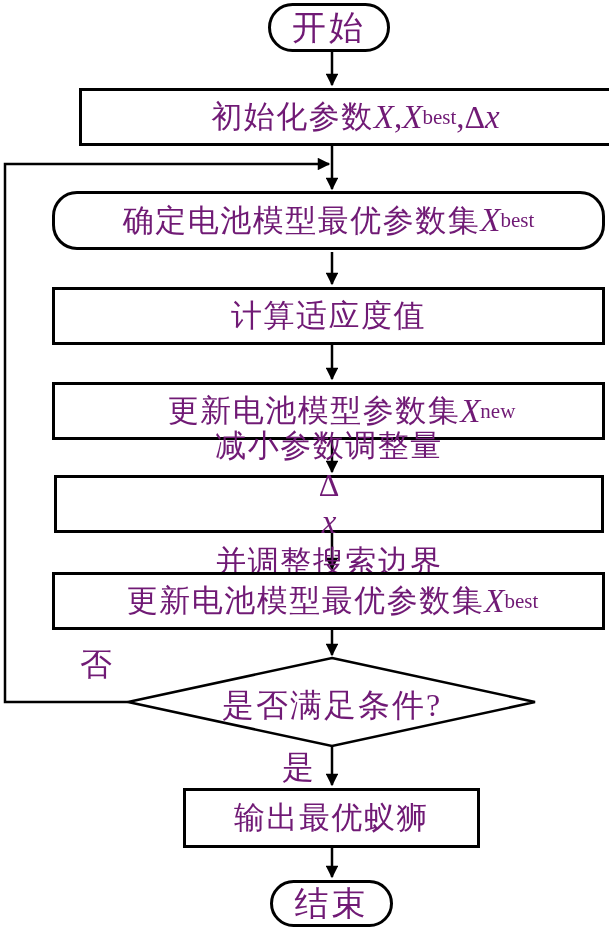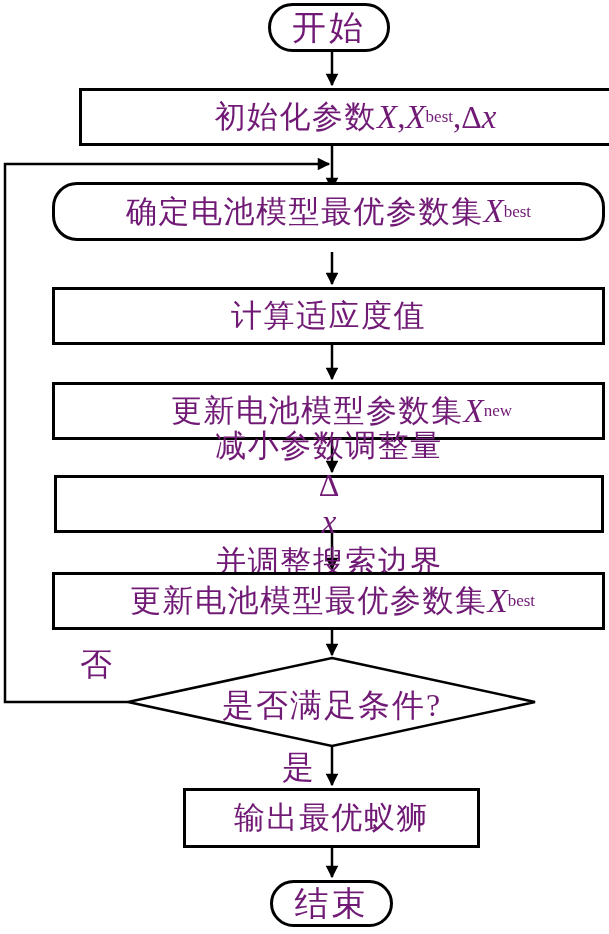--- a/index.html
+++ b/index.html
@@ -57,21 +57,21 @@
     letter-spacing: 0;
   }
   .mdelta {
     font-family: "Liberation Serif", serif;
     font-size: 32px;
     letter-spacing: 0;
   }
   .msub {
     font-family: "Liberation Serif", serif;
     font-style: normal;
-    font-size: 17px;
+    font-size: 21px;
     vertical-align: -9px;
     letter-spacing: 0;
   }
   .free-label {
     position: absolute;
     font-size: 32px;
     line-height: 1;
     white-space: nowrap;
   }
   .decision-text {
@@ -120,21 +120,21 @@
     <span class="cjk">初始化参数</span>
       <span class="mvar">X</span>
       <span class="mpunc">,</span>
       <span class="mvar">X</span>
       <span class="msub">best</span>
       <span class="mpunc">,</span>
       <span class="mdelta">Δ</span>
       <span class="mvar">x</span>
   </div>
 
-  <div class="node process" style="left:52px; top:182px; width:553px; height:59px;border-radius:25px;">
+  <div class="node process" style="left:52px; top:191px; width:553px; height:59px;border-radius:25px;">
     <span class="cjk">确定电池模型最优参数集</span>
       <span class="mvar">X</span>
       <span class="msub">best</span>
   </div>
 
   <div class="node process" style="left:52px; top:287px; width:553px; height:58px;">
     <span class="cjk">计算适应度值</span>
   </div>
 
   <div class="node process" style="left:52px; top:382px; width:553px; height:58px;padding-left:26px;">

